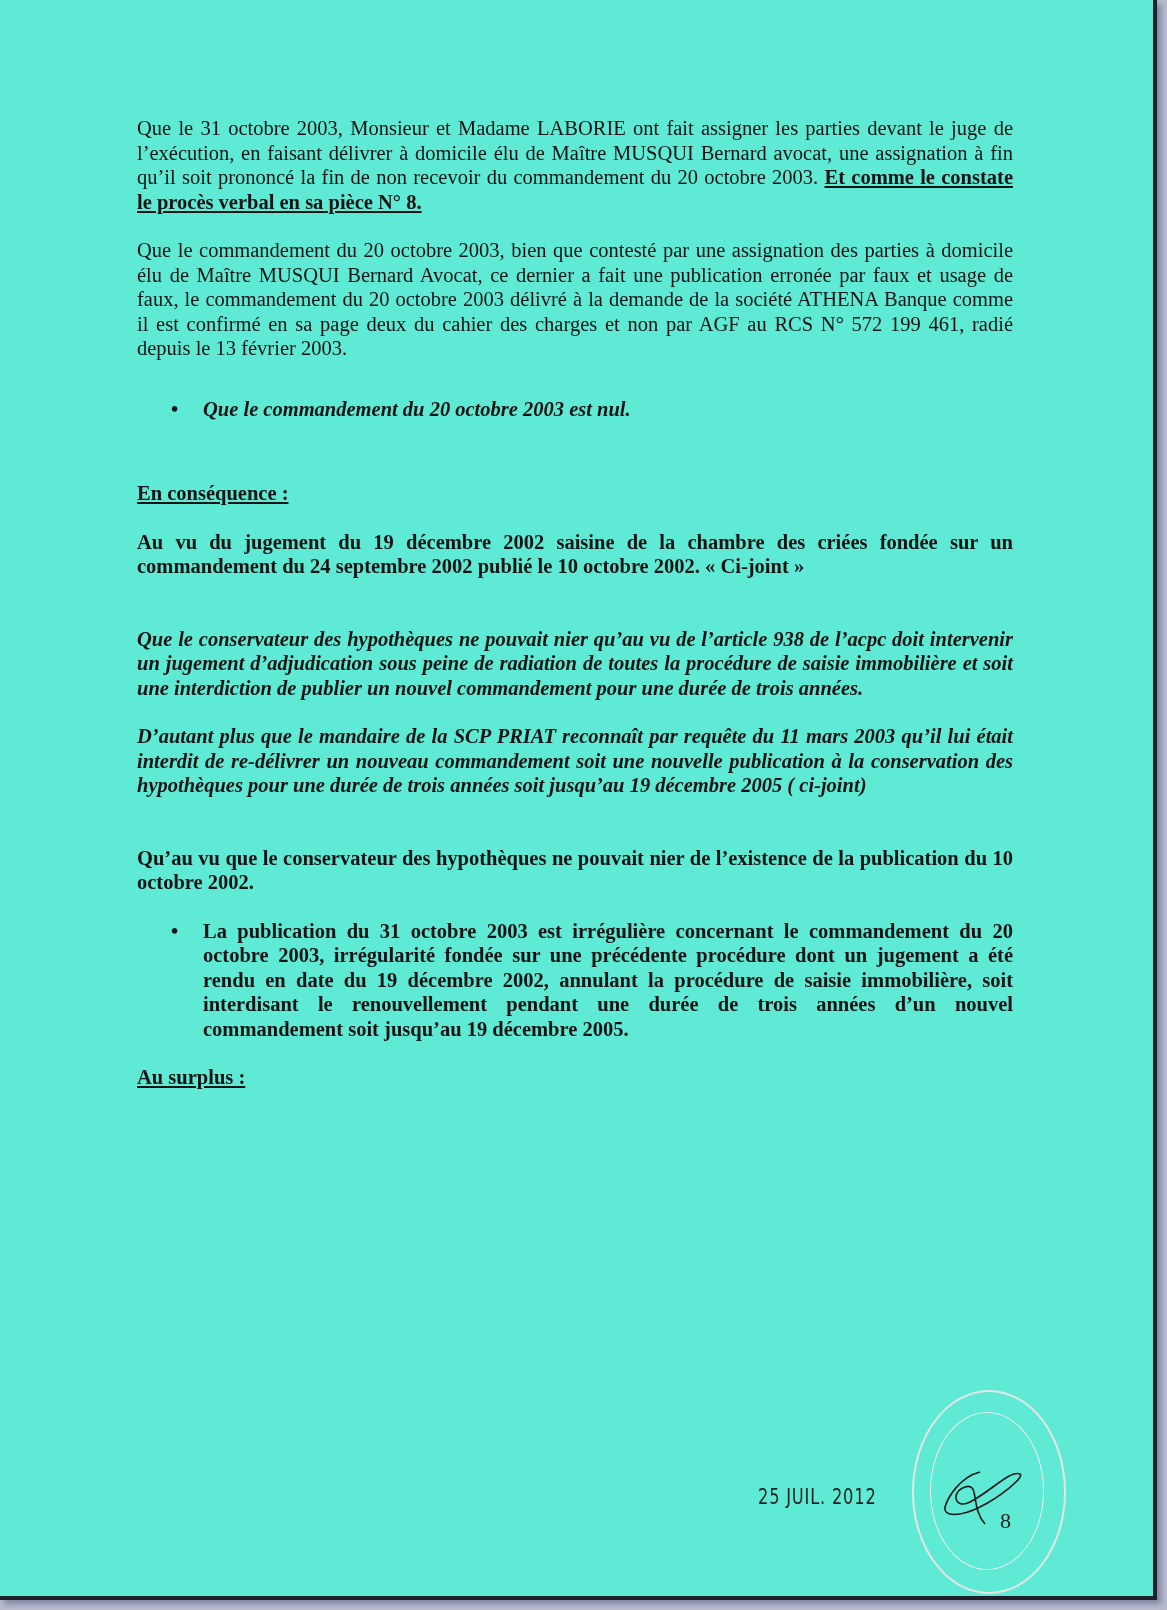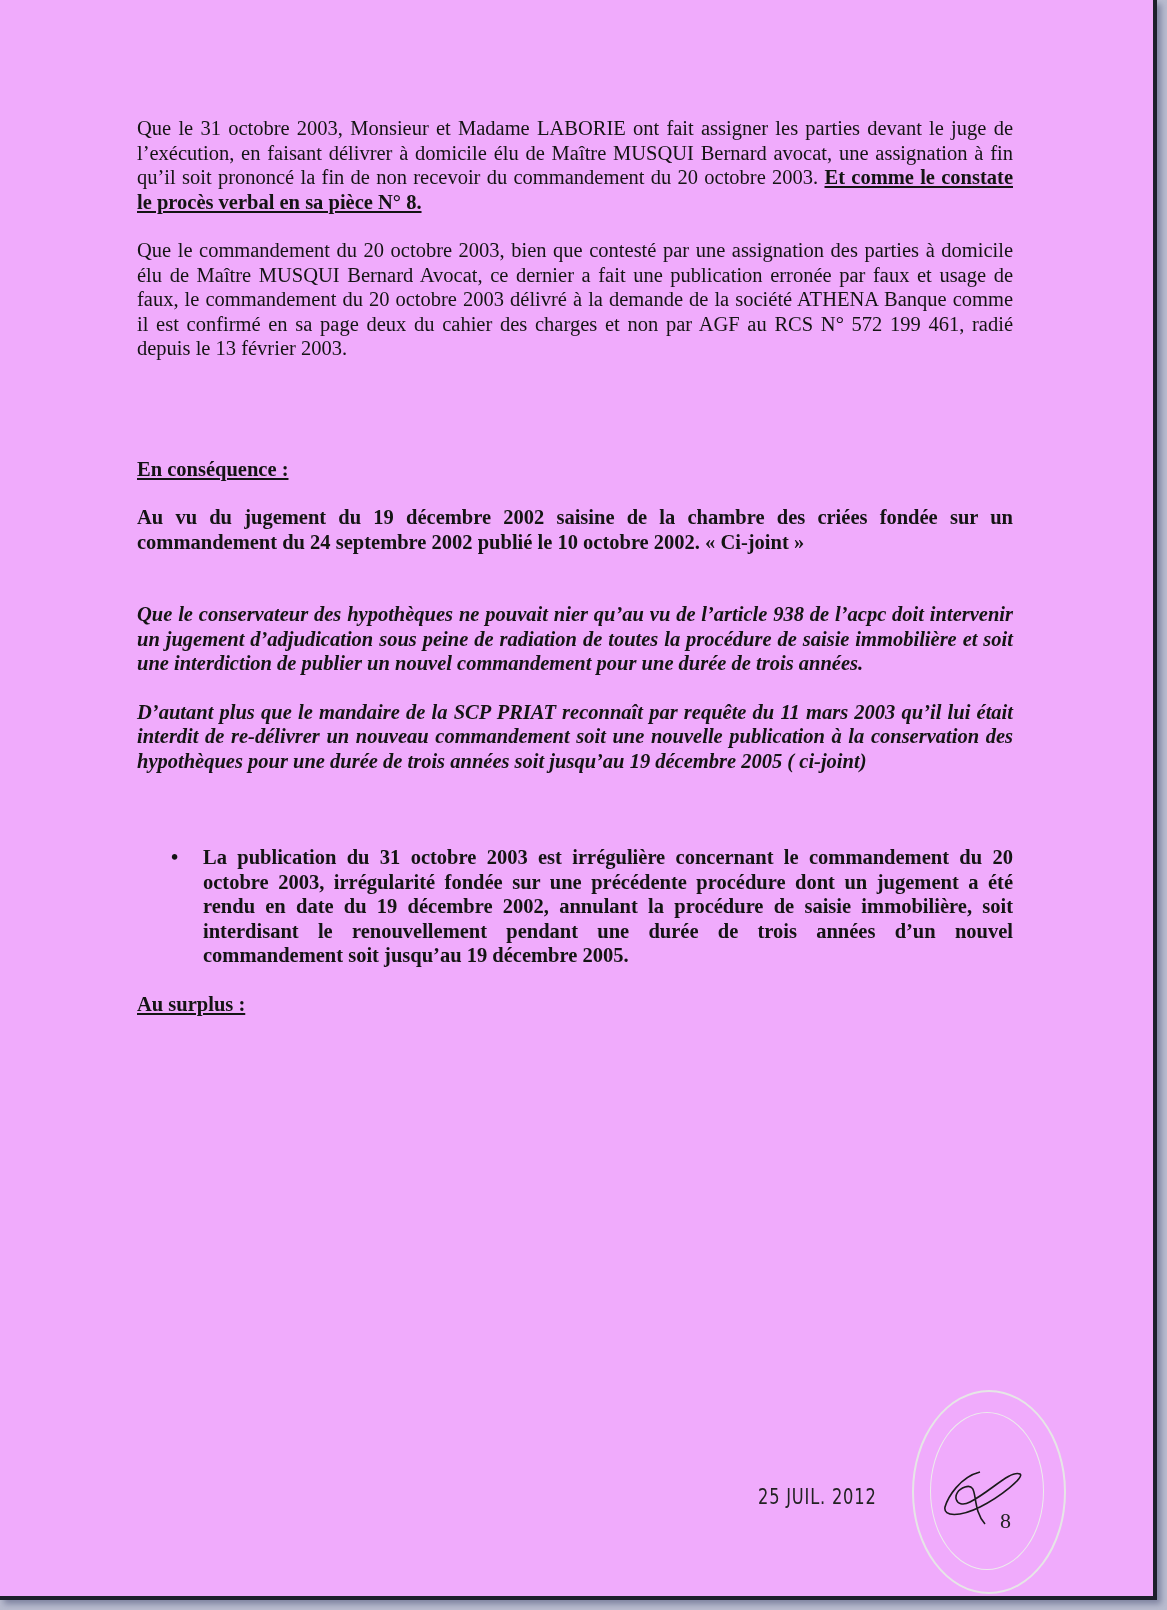--- a/index.html
+++ b/index.html
@@ -5,21 +5,21 @@
   html, body { margin: 0; padding: 0; }
   body {
     width: 1167px; height: 1610px; overflow: hidden;
     background: #b9bccf;
     position: relative;
     font-family: "Liberation Serif", "DejaVu Serif", serif;
   }
   .page {
     position: absolute; left: 0; top: 0;
     width: 1157px; height: 1600px;
-    background: #f0abfc;
+    background: #5eead4;
     border-right: 4px solid #1d1f2b;
     border-bottom: 4px solid #1d1f2b;
     box-sizing: border-box;
     box-shadow: 4px 4px 6px rgba(90,95,130,0.6);
   }
   .content {
     position: absolute; left: 137px; top: 116px; width: 876px;
     color: #141414;
     font-size: 20.5px; line-height: 24.5px;
   }
@@ -55,40 +55,42 @@
 
 <div class="page">
   <div class="content">
 
     <p><span>Que le 31 octobre 2003, Monsieur et Madame LABORIE ont fait assigner les parties devant le juge de l’exécution, en faisant délivrer à domicile élu de Maître MUSQUI Bernard avocat, une assignation à fin qu’il soit prononcé la fin de non recevoir du commandement du 20 octobre 2003. </span><span class="b u">Et comme le constate le procès verbal en sa pièce N° 8.</span></p>
     <div class="gap"></div>
 
     <p>Que le commandement du 20 octobre 2003, bien que contesté par une assignation des parties à domicile élu de Maître MUSQUI Bernard Avocat, ce dernier a fait une publication erronée par faux et usage de faux, le commandement du 20 octobre 2003 délivré à la demande de la société ATHENA Banque comme il est confirmé en sa page deux du cahier des charges et non par AGF au RCS N° 572 199 461, radié depuis le 13 février 2003.</p>
     <div class="gap-lg"></div>
 
+    <p class="bi" style="padding-left:34px;"><span style="display:inline-block;width:32px;font-style:normal;">•</span><span>Que le commandement du 20 octobre 2003 est nul.</span></p>
     <div class="gap-lg"></div>
 
     <div class="gap"></div>
 
     <p class="b u" style="display:inline-block;">En conséquence :</p>
     <div class="gap"></div>
 
     <p class="b">Au vu du jugement du 19 décembre 2002 saisine de la chambre des criées fondée sur un commandement du 24 septembre 2002 publié le 10 octobre 2002. «  Ci-joint »</p>
     <div class="gap"></div>
 
     <div class="gap"></div>
 
     <p class="bi">Que le conservateur des hypothèques ne pouvait nier qu’au vu de l’article 938 de l’acpc doit intervenir un jugement d’adjudication sous peine de radiation de toutes la procédure de saisie immobilière et soit une interdiction de publier un nouvel commandement pour une durée de trois années.</p>
     <div class="gap"></div>
 
     <p class="bi">D’autant plus que le mandaire de la SCP PRIAT reconnaît par requête du 11 mars 2003 qu’il lui était interdit de re-délivrer un nouveau commandement soit une nouvelle publication à la conservation des hypothèques pour une durée de trois années soit jusqu’au 19 décembre 2005 ( ci-joint)</p>
     <div class="gap"></div>
 
     <div class="gap"></div>
 
+    <p class="b">Qu’au vu que le conservateur des hypothèques ne pouvait nier de l’existence de la publication du 10 octobre 2002.</p>
     <div class="gap"></div>
 
     <div class="bullet-row b" style="padding-left:34px;">
       <span style="width:32px;flex:none;">•</span>
       <p>La publication du 31 octobre 2003 est irrégulière concernant le commandement du 20 octobre 2003, irrégularité fondée sur une précédente procédure dont un jugement a été rendu en date du 19 décembre 2002, annulant la procédure de saisie immobilière, soit interdisant le renouvellement pendant une durée de trois années d’un nouvel commandement soit jusqu’au 19 décembre 2005.</p>
     </div>
     <div class="gap"></div>
 
     <p class="b u" style="display:inline-block;">Au surplus :</p>
   </div>

